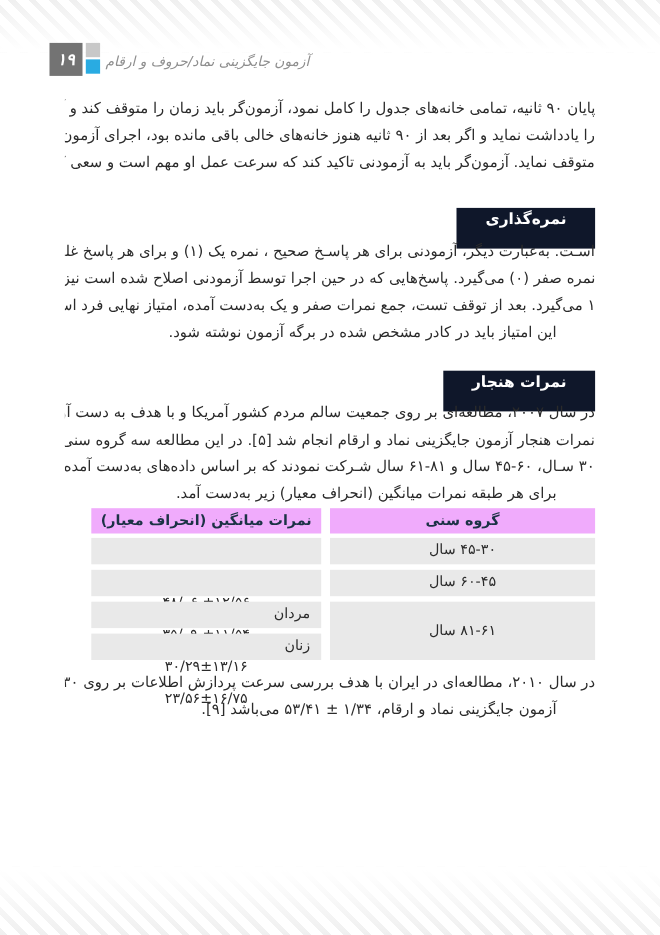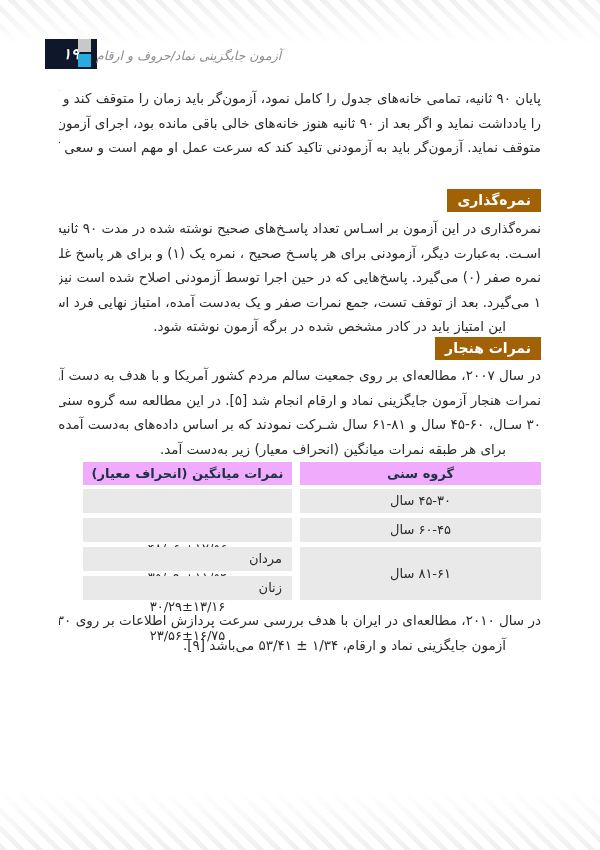--- a/index.html
+++ b/index.html
@@ -13,44 +13,44 @@
   .stripes{position:absolute;left:0;width:600px;
     background:repeating-linear-gradient(45deg,#f0f0f0 0px,#f0f0f0 5px,#ffffff 5px,#ffffff 13px);}
   .stripes-top{top:0;height:48px;}
   .stripes-top::after{content:"";position:absolute;inset:0;
     background:linear-gradient(to bottom,rgba(255,255,255,0) 0%,#ffffff 95%);}
   .stripes-bottom{bottom:0;height:62px;}
   .stripes-bottom::after{content:"";position:absolute;inset:0;
     background:linear-gradient(to top,rgba(255,255,255,0) 0%,#ffffff 95%);}
 
   
-  .pagenum-box{position:absolute;left:45px;top:39px;width:52px;height:30px;
-    background:#0f172a;color:#ffffff;font-weight:bold;font-style:italic;
+  .pagenum-box{position:absolute;left:45px;top:39px;width:30px;height:30px;
+    background:#737373;color:#ffffff;font-weight:bold;font-style:italic;
     font-size:15px;line-height:30px;text-align:center;}
   .sq{position:absolute;left:78px;width:13px;height:13px;}
   .sq-gray{top:39px;background:#c8c8c8;}
   .sq-blue{top:54px;background:#29abe2;}
   .running-title{position:absolute;left:96px;top:46px;height:20px;line-height:20px;
     font-size:12.5px;font-style:italic;color:#8d8d8d;direction:rtl;white-space:nowrap;}
 
   
   .content{position:absolute;left:59px;top:0;width:482px;height:850px;direction:rtl;
     color:#2b2b2b;font-size:13.5px;}
   .para{position:absolute;right:0;left:0;}
   .p1{top:86px;} .p2{top:216px;} .p3{top:363px;} .p4{top:608px;}
   .jl{height:24.5px;line-height:24.5px;white-space:nowrap;overflow:hidden;
     text-align:justify;text-align-last:justify;}
   .ll{height:24.5px;line-height:24.5px;white-space:nowrap;overflow:hidden;
     text-align:right;padding-left:0;padding-right:35px;}
 
   
   .sect-head-wrap{position:absolute;right:0;left:0;text-align:right;}
   .h1{top:189px;} .h2{top:337px;}
-  .sect-head{display:inline-block;background:#a16207;color:#ffffff;
-    font-weight:bold;font-size:14px;height:23px;line-height:23px;padding:0 10px;}
+  .sect-head{display:inline-block;background:#0f172a;color:#ffffff;
+    font-weight:bold;font-size:14px;height:37px;line-height:23px;padding:0 26px;}
 
   
   .ntable{position:absolute;top:462px;right:0;width:458px;direction:rtl;}
   .trow{display:flex;column-gap:8px;margin-bottom:5px;}
   .thead{margin-bottom:4px;}
   .cell{background:#e9e9e9;height:24px;line-height:24px;text-align:center;
     font-size:13px;color:#2b2b2b;}
   .thead .cell{background:#f0abfc;color:#1b3245;font-weight:bold;height:23px;line-height:23px;}
   .c-age{width:241px;text-align:center;}
   .c-val{width:209px;}
@@ -79,21 +79,20 @@
     <div class="jl">پایان ۹۰ ثانیه، تمامی خانه‌های جدول را کامل نمود، آزمون‌گر باید زمان را متوقف کند و آن</div>
     <div class="jl">را یادداشت نماید و اگر بعد از ۹۰ ثانیه هنوز خانه‌های خالی باقی مانده بود، اجرای آزمون را</div>
     <div class="jl">متوقف نماید. آزمون‌گر باید به آزمودنی تاکید کند که سرعت عمل او مهم است و سعی کند</div>
   </div>
 
   <div class="sect-head-wrap h1">
     <span class="sect-head">نمره‌گذاری</span>
   </div>
 
   <div class="para p2">
-    <div class="jl">نمره‌گذاری در این آزمون بر اسـاس تعداد پاسـخ‌های صحیح نوشته شده در مدت ۹۰ ثانیه</div>
     <div class="jl">اسـت. به‌عبارت دیگر، آزمودنی برای هر پاسـخ صحیح ، نمره یک (۱) و برای هر پاسخ غلط،</div>
     <div class="jl">نمره صفر (۰) می‌گیرد. پاسخ‌هایی که در حین اجرا توسط آزمودنی اصلاح شده است نیز نمره</div>
     <div class="jl">۱ می‌گیرد. بعد از توقف تست، جمع نمرات صفر و یک به‌دست آمده، امتیاز نهایی فرد است.</div>
     <div class="ll">این امتیاز باید در کادر مشخص شده در برگه آزمون نوشته شود.</div>
   </div>
 
   <div class="sect-head-wrap h2">
     <span class="sect-head">نمرات هنجار</span>
   </div>
 

